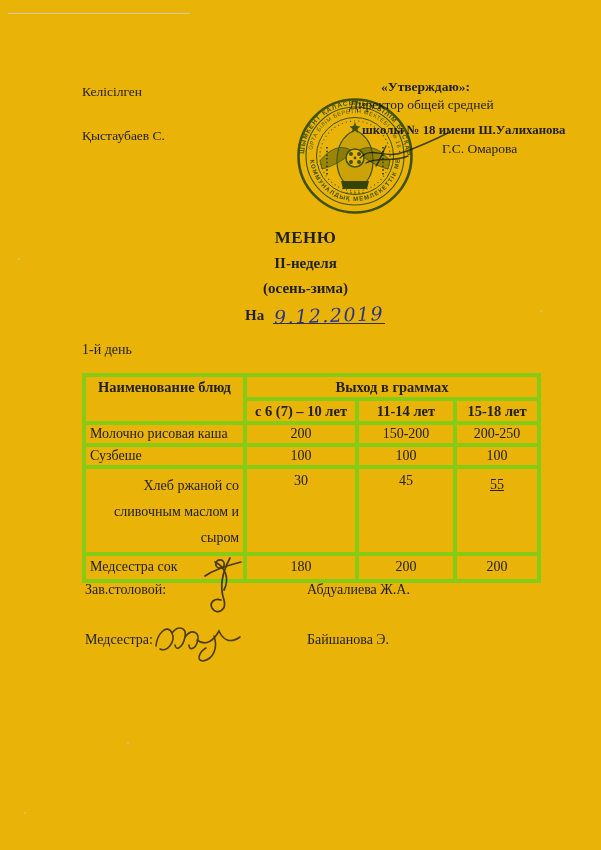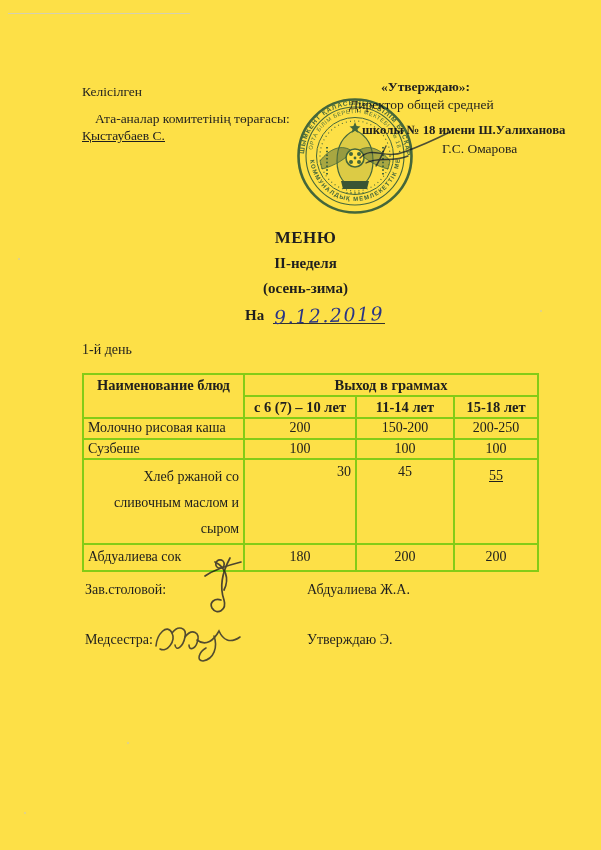--- a/index.html
+++ b/index.html
@@ -1,18 +1,18 @@
 <!DOCTYPE html>
 <html><head>
 <meta charset="utf-8">
 <style>
   html,body { margin:0; padding:0; background:#ffffff; }
   .page {
     position:relative; width:601px; height:850px;
-    background:#fde047; overflow:hidden;
+    background:#eab308; overflow:hidden;
     font-family:"Liberation Serif", serif; color:#1f1f1f;
   }
   .abs { position:absolute; }
   .b { font-weight:bold; }
   .scan-line { position:absolute; left:8px; top:13px; width:182px; height:1px; background:#ccccc4; opacity:.85; }
   .speck { position:absolute; width:2px; height:2px; border-radius:50%; background:#c9c9c0; opacity:.7; }
 
   
   .agreed { font-size:13.5px; line-height:1.15; }
   .approved { font-size:13.5px; }
@@ -25,21 +25,21 @@
     border-bottom:1.4px solid #33332f; height:22px; vertical-align:bottom;
   }
   .handwriting {
     display:inline-block; font-family:"DejaVu Serif", serif; font-style:italic;
     font-size:19px; color:#2a3586; letter-spacing:1.5px;
     transform:rotate(-2deg); position:relative; top:3px;
   }
 
   
   table.menu { position:absolute; left:82px; top:373px; border-collapse:collapse; table-layout:fixed; font-size:14px; color:#21211e; }
-  table.menu td, table.menu th { border:2px solid #84cc16; padding:1px 4px; overflow:hidden; }
+  table.menu td, table.menu th { border:4px solid #84cc16; padding:1px 4px; overflow:hidden; }
   table.menu th { font-weight:bold; text-align:center; vertical-align:top; padding-top:2px; font-size:14.5px; }
   td.dish { text-align:left; padding-left:7px; vertical-align:top; }
   td.val { text-align:center; vertical-align:top; }
   tr.tall td.dish { line-height:1.85; padding-top:4px;text-align:right; }
 
   
   .sig-label, .sig-name { font-size:14px; }
 
   .stamp-svg { mix-blend-mode:multiply; opacity:.95; }
   .ink { mix-blend-mode:multiply; }
@@ -49,22 +49,21 @@
 
 <div class="page">
 
   <div class="scan-line"></div>
   <div class="speck" style="left:18px;top:258px;"></div>
   <div class="speck" style="left:24px;top:812px;"></div>
   <div class="speck" style="left:127px;top:742px;"></div>
   <div class="speck" style="left:540px;top:310px;"></div>
 
   <div class="abs agreed" style="left:82px;top:84px;">Келісілген</div>
-  <div class="abs agreed" style="left:95px;top:111px;">Ата-аналар комитетінің төрағасы:</div>
-  <div class="abs agreed" style="left:82px;top:128px;text-decoration:underline;">Қыстаубаев С.</div>
+  <div class="abs agreed" style="left:82px;top:128px;">Қыстаубаев С.</div>
 
   <div class="abs approved b" style="left:381px;top:79px;">«Утверждаю»:</div>
   <div class="abs approved" style="left:349px;top:97px;">Директор общей средней</div>
   <div class="abs approved" style="left:362px;top:123px;font-size:12.8px;font-weight:bold;">школы № 18 имени Ш.Уалиханова</div>
   <div class="abs approved" style="left:442px;top:141px;">Г.С. Омарова</div>
 
   <svg class="abs stamp-svg" style="left:296px;top:97px;" width="118" height="118" viewBox="0 0 118 118">
     <defs>
       <path id="arcTop" d="M 8,59 A 51,51 0 0 1 110,59" fill="none"></path>
       <path id="arcBottom" d="M 14,59 A 45,45 0 0 0 104,59" fill="none"></path>
@@ -146,26 +145,26 @@
       <td class="val">200-250</td>
     </tr>
     <tr style="height:20px;">
       <td class="dish">Сузбеше</td>
       <td class="val">100</td>
       <td class="val">100</td>
       <td class="val">100</td>
     </tr>
     <tr class="tall" style="height:74px;">
       <td class="dish">Хлеб ржаной со сливочным маслом и сыром</td>
-      <td class="val" style="padding-top:4px;text-align:right;">30</td>
+      <td class="val" style="padding-top:4px;">30</td>
       <td class="val" style="padding-top:4px;">45</td>
       <td class="val" style="padding-top:8px;text-decoration:underline;">55</td>
     </tr>
     <tr style="height:27px;">
-      <td class="dish" style="vertical-align:middle;">Абдуалиева сок</td>
+      <td class="dish" style="vertical-align:middle;">Медсестра сок</td>
       <td class="val" style="vertical-align:middle;">180</td>
       <td class="val" style="vertical-align:middle;">200</td>
       <td class="val" style="vertical-align:middle;">200</td>
     </tr>
   </tbody>
     </table>
 
   <div class="abs sig-label" style="left:85px;top:582px;">Зав.столовой:</div>
   <svg class="abs ink" style="left:193px;top:554px;" width="58" height="64" viewBox="0 0 58 64">
     <g fill="none" stroke="#3e3f9e" stroke-width="1.7" stroke-linecap="round" opacity=".92">
@@ -180,15 +179,15 @@
   <div class="abs sig-label" style="left:85px;top:632px;">Медсестра:</div>
   <svg class="abs ink" style="left:148px;top:610px;" width="100" height="56" viewBox="0 0 100 56">
     <g fill="none" stroke="#45489f" stroke-width="1.6" stroke-linecap="round" opacity=".92">
       <path d="M8,36 C9,24 19,13 24,23 C28,31 19,43 12,39"></path>
       <path d="M24,23 C30,15 39,17 37,27 C35,37 28,42 27,35"></path>
       <path d="M37,27 C44,18 53,22 49,33 C47,39 41,41 41,35"></path>
       <path d="M49,30 C58,37 66,30 71,21 C75,30 82,34 92,27"></path>
       <path d="M66,26 C70,37 66,49 55,51 C48,51 51,42 58,38"></path>
     </g>
   </svg>
-  <div class="abs sig-name" style="left:307px;top:632px;">Утверждаю Э.</div>
+  <div class="abs sig-name" style="left:307px;top:632px;">Байшанова Э.</div>
 
 </div>
 
 </body></html>

